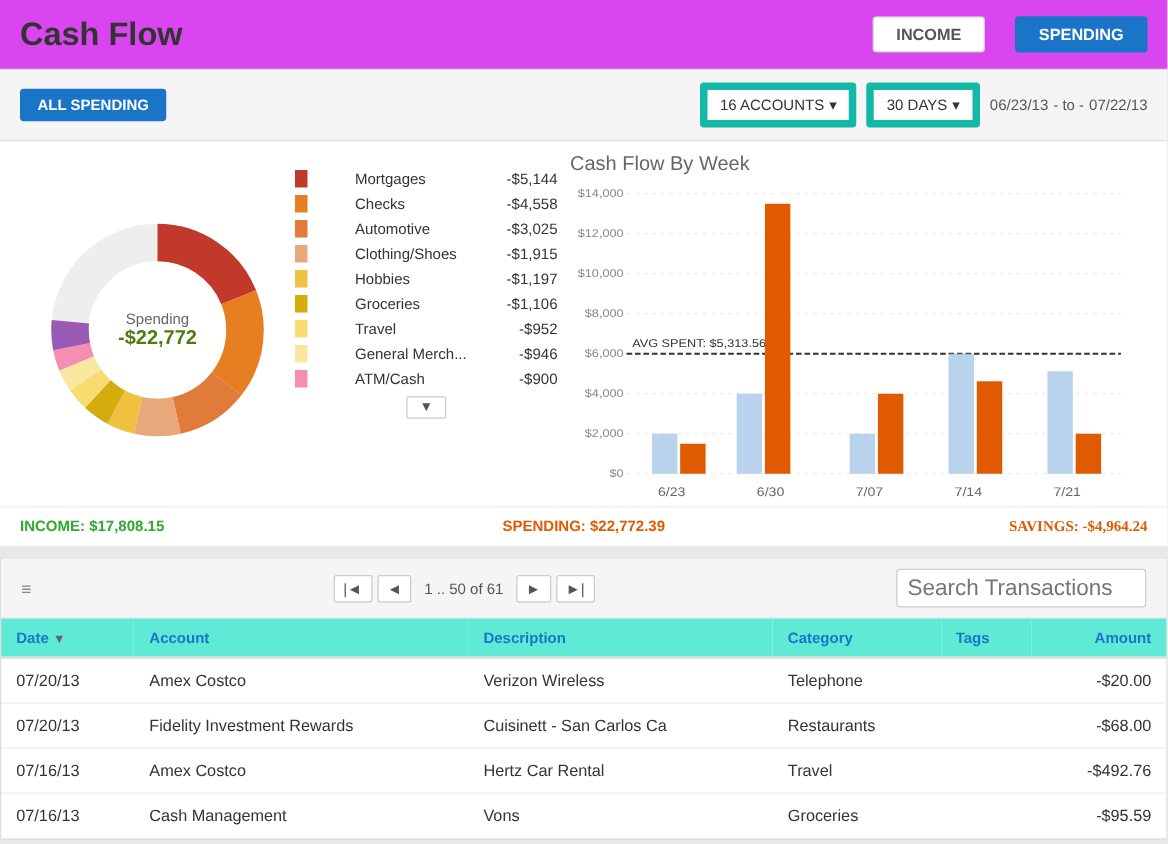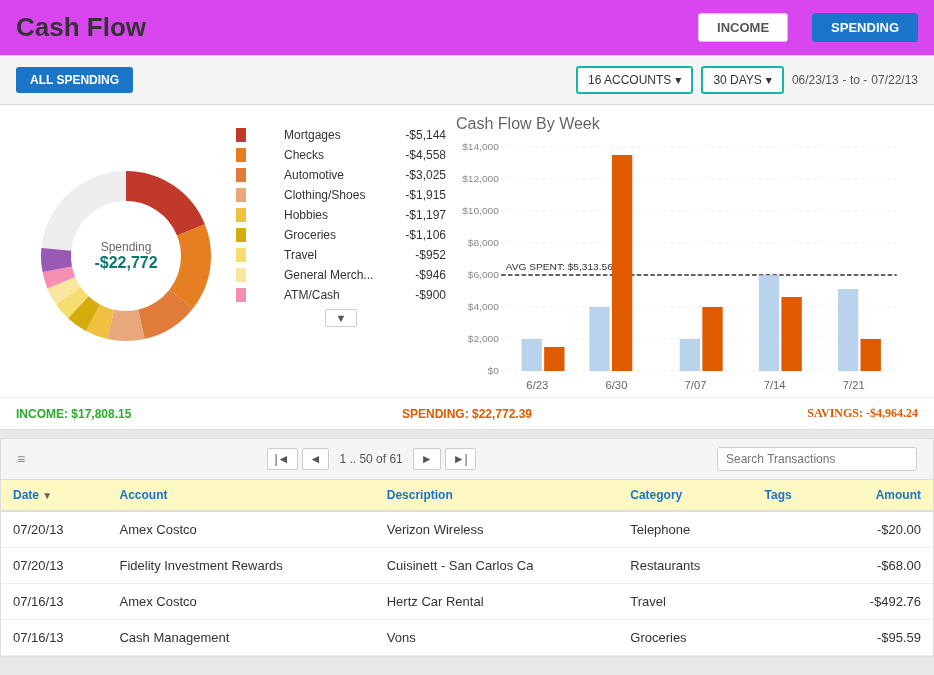--- a/index.html
+++ b/index.html
@@ -9,66 +9,66 @@
     .header { background: #d946ef; padding: 12px 16px; display: flex; align-items: center; justify-content: space-between; border-bottom: 1px solid #ddd; }
     .page-title { font-size: 26px; font-weight: bold; color: #333; }
     .header-buttons { display: flex; gap: 24px; }
     .btn-income { background: #fff; border: 1px solid #ccc; padding: 6px 18px; font-size: 13px; font-weight: bold; color: #555; cursor: pointer; border-radius: 3px; }
     .btn-spending { background: #1a75c9; border: 1px solid #1a75c9; padding: 6px 18px; font-size: 13px; font-weight: bold; color: #fff; cursor: pointer; border-radius: 3px; }
 
     
     .toolbar { background: #f5f5f5; padding: 10px 16px; display: flex; align-items: center; justify-content: space-between; border-bottom: 1px solid #ddd; }
     .btn-all-spending { background: #1a75c9; color: #fff; border: none; padding: 6px 14px; font-size: 12px; font-weight: bold; cursor: pointer; border-radius: 3px; }
     .toolbar-right { display: flex; align-items: center; gap: 8px; }
-    .dropdown-btn { background: #fff; border: 2px solid #14b8a6; padding: 5px 10px; font-size: 12px; cursor: pointer; border-radius: 3px; display: flex; align-items: center; gap: 4px; color: #333; }
+    .dropdown-btn { background: #fff; border: 6px solid #14b8a6; padding: 5px 10px; font-size: 12px; cursor: pointer; border-radius: 3px; display: flex; align-items: center; gap: 4px; color: #333; }
     .date-range { font-size: 12px; color: #555; display: flex; align-items: center; gap: 4px; }
 
     
     .main-content { background: #fff; margin: 0; border-bottom: 1px solid #ddd; display: flex; flex-direction: column; }
     .chart-section { display: flex; padding: 10px 16px 0 16px; }
 
     
     .donut-container { width: 220px; flex-shrink: 0; display: flex; align-items: center; justify-content: center; position: relative; }
     .donut-label { position: absolute; text-align: center; }
     .donut-label .spending-text { font-size: 12px; color: #666; }
-    .donut-label .spending-amount { font-size: 16px; font-weight: bold; color: #0f766e; }
+    .donut-label .spending-amount { font-size: 16px; font-weight: bold; color: #4d7c0f; }
 
     
     .legend { width: 210px; flex-shrink: 0; padding-top: 10px; }
     .legend-item { display: flex; align-items: center; justify-content: space-between; padding: 3px 0; font-size: 12px; gap: 32px; }
     .legend-color { width: 10px; height: 14px; margin-right: 6px; flex-shrink: 0; }
     .legend-name { flex: 1; color: #333; }
     .legend-amount { color: #333; font-size: 12px; }
     .legend-more { text-align: center; padding: 4px 0; }
     .legend-more-btn { background: none; border: 1px solid #ccc; padding: 2px 10px; font-size: 11px; cursor: pointer; color: #555; border-radius: 2px; }
 
     
     .bar-chart-container { flex: 1; padding: 0 10px; position: relative; }
     .bar-chart-title { font-size: 16px; color: #666; margin-bottom: 4px; }
     .bar-chart { position: relative; height: 260px; }
 
     
-    .summary-bar { display: flex; padding: 8px 16px; border-top: 1px solid #eee; background: #fff; align-items: center; }
+    .summary-bar { display: flex; padding: 8px 16px; border-top: 1px solid #eee; background: #fff; }
     .summary-income { color: #333; font-size: 12px; font-weight: bold; flex: 1; }
     .summary-income span { color: #2eaa2e; }
     .summary-spending { color: #e05a00; font-size: 12px; font-weight: bold; flex: 1; text-align: center; }
     .summary-savings { color: #333; font-size: 12px; font-weight: bold; flex: 1; text-align: right; font-family: Liberation Serif, serif; }
     .summary-savings span { color: #e05a00; }
 
     
     .transactions-section { background: #fff; margin-top: 8px; border: 1px solid #ddd; }
     .transactions-toolbar { background: #f5f5f5; padding: 8px 16px; display: flex; align-items: center; justify-content: space-between; border-bottom: 1px solid #ddd; }
     .trans-nav { display: flex; align-items: center; gap: 4px; }
     .nav-btn { background: #fff; border: 1px solid #ccc; padding: 3px 7px; font-size: 12px; cursor: pointer; color: #555; border-radius: 2px; }
     .page-info { font-size: 12px; color: #555; margin: 0 6px; }
-    .search-input { border: 1px solid #ccc; padding: 4px 8px; font-size: 12px; width: 200px; border-radius: 3px; }
+    .search-input { border: 1px solid #ccc; padding: 4px 8px; font-size: 18px; width: 200px; border-radius: 3px; }
 
     
     .trans-table { width: 100%; border-collapse: collapse; }
-    .trans-table th { background: #fef9c3; padding: 8px 12px; text-align: left; font-size: 12px; font-weight: bold; color: #1a75c9; border-bottom: 2px solid #ddd; }
+    .trans-table th { background: #5eead4; padding: 8px 12px; text-align: left; font-size: 12px; font-weight: bold; color: #1a75c9; border-bottom: 2px solid #ddd; }
     .trans-table th.amount-col { text-align: right; }
     .trans-table td { padding: 10px 12px; border-bottom: 1px solid #eee; font-size: 13px; color: #333; }
     .trans-table td.amount { text-align: right; color: #333; }
     .sort-arrow { font-size: 10px; color: #666; }
 
     .icon-list { font-size: 14px; color: #888; }
   </style>
 </head>
 <body>
 

